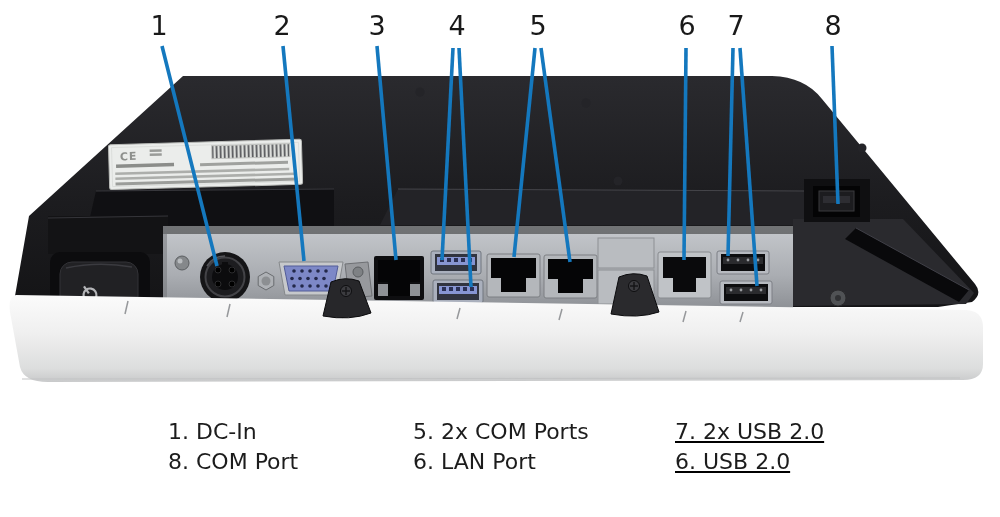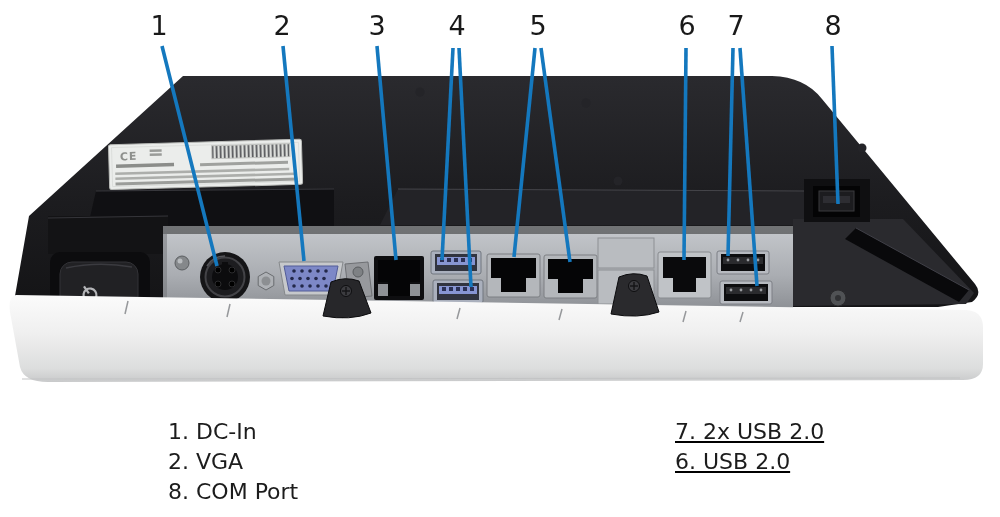--- a/index.html
+++ b/index.html
@@ -270,24 +270,25 @@
   <div class="num" style="left:377px">3</div>
   <div class="num" style="left:457px">4</div>
   <div class="num" style="left:538px">5</div>
   <div class="num" style="left:687px">6</div>
   <div class="num" style="left:736px">7</div>
   <div class="num" style="left:833px">8</div>
 
   <div class="legend">
     <div class="legend-col col-1">
       <div class="legend-item">1. DC-In</div>
-      <div class="legend-item">2. VGA</div>
       <div class="legend-item">8. COM Port</div>
     </div>
     <div class="legend-col col-2">
+      <div class="legend-item">5. 2x COM Ports</div>
+      <div class="legend-item">6. LAN Port</div>
     </div>
     <div class="legend-col col-3">
       <div class="legend-item">7. 2x USB 2.0</div>
       <div class="legend-item">6. USB 2.0</div>
     </div>
   </div>
 
 </div>
 
 </body></html>

